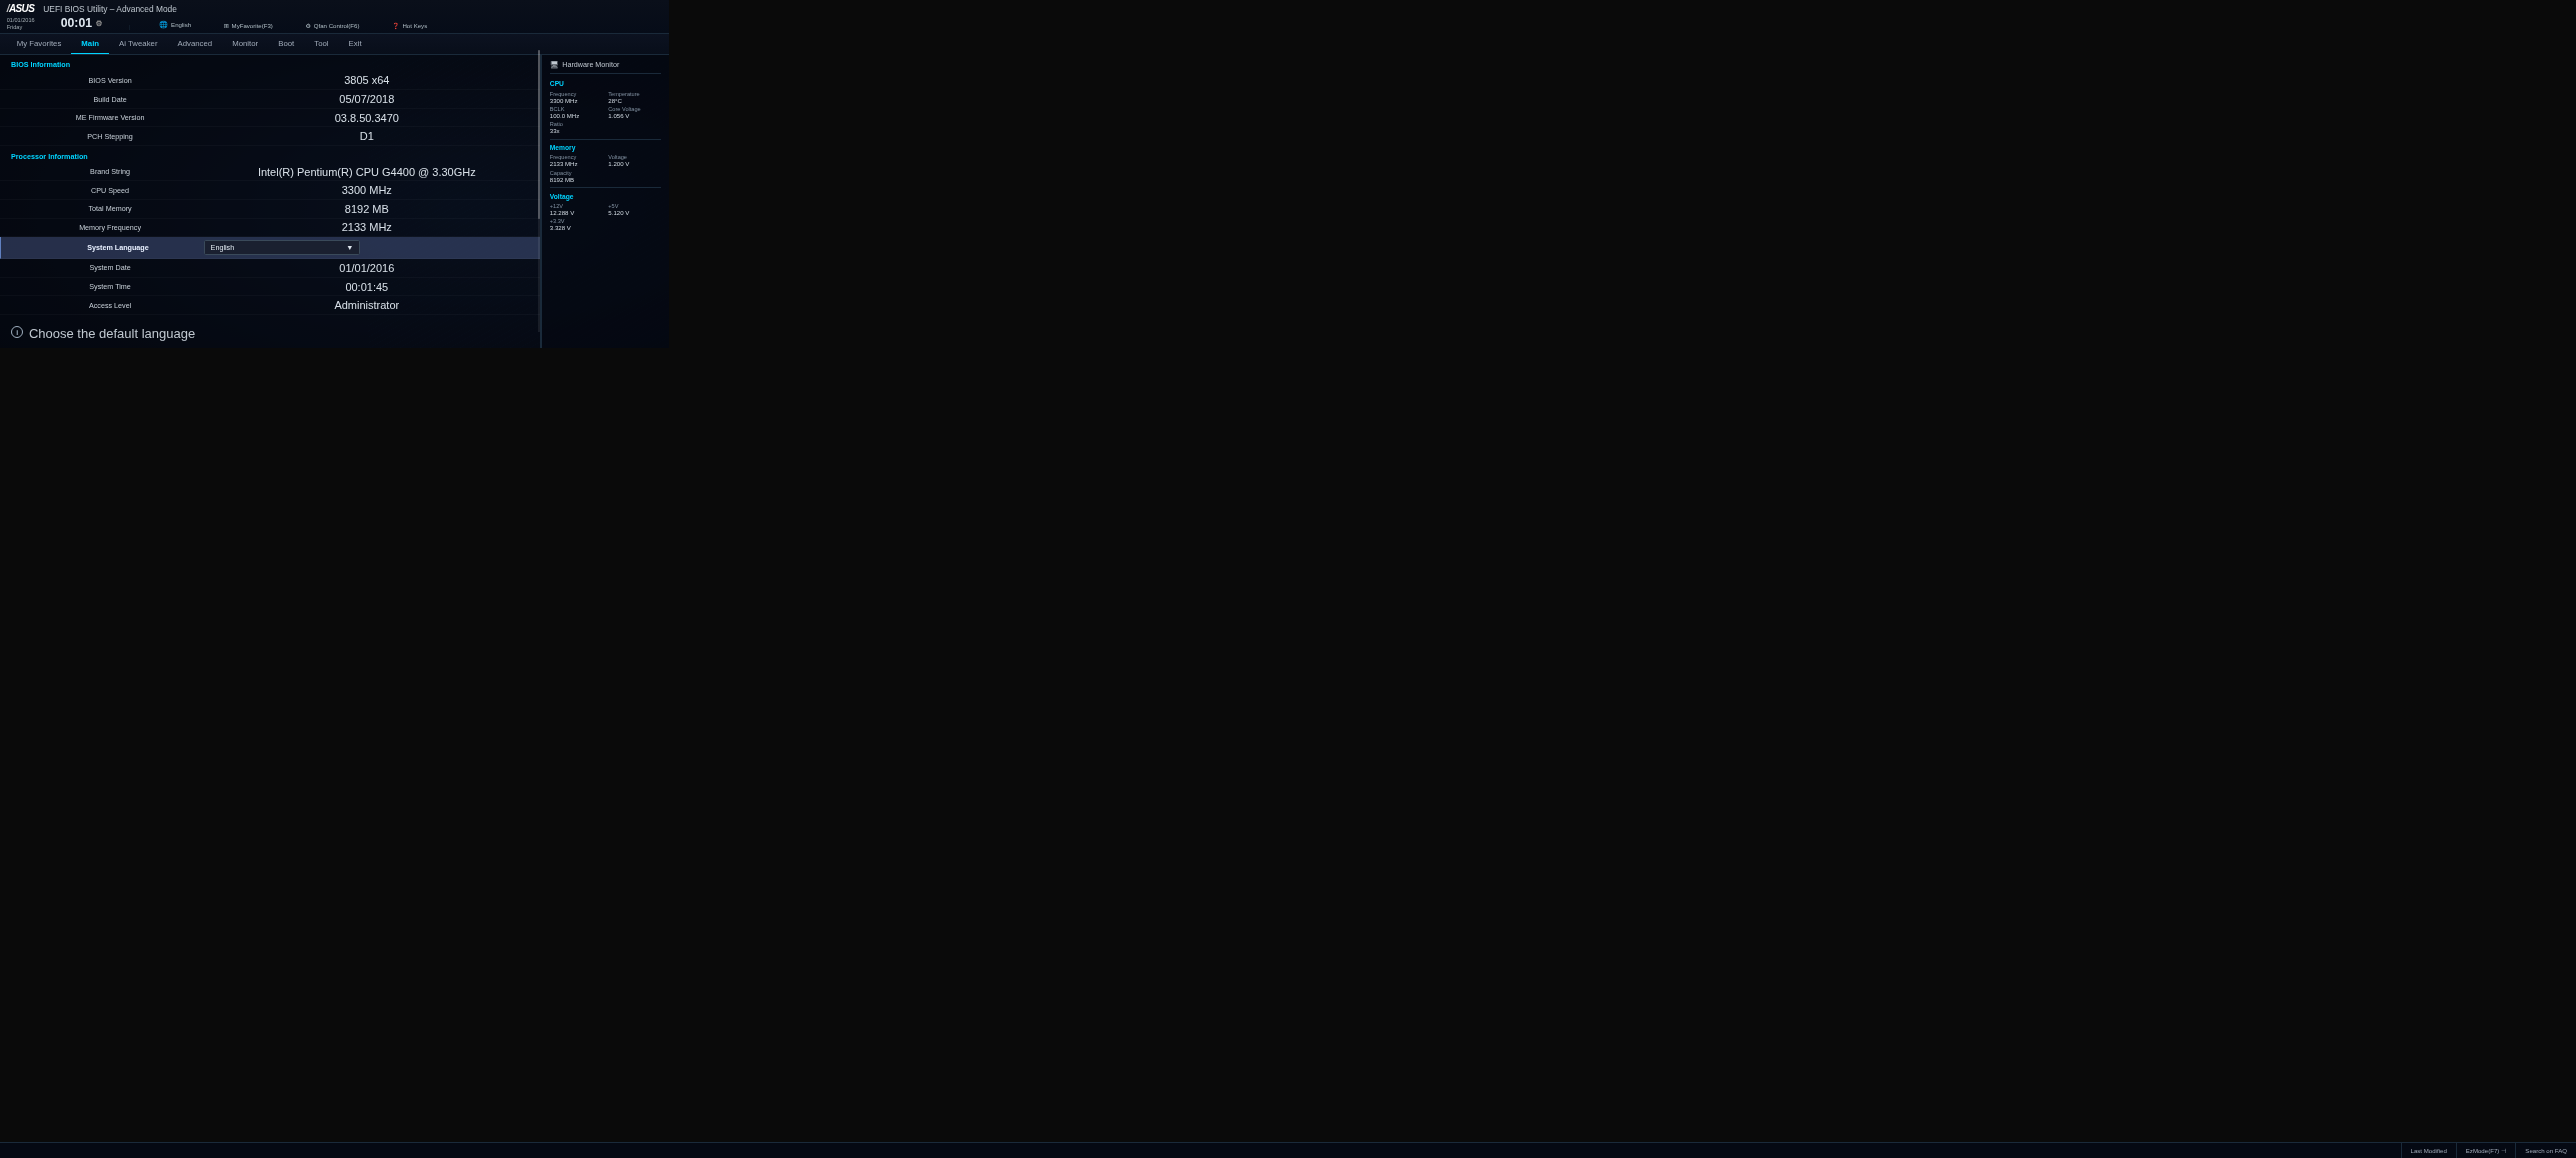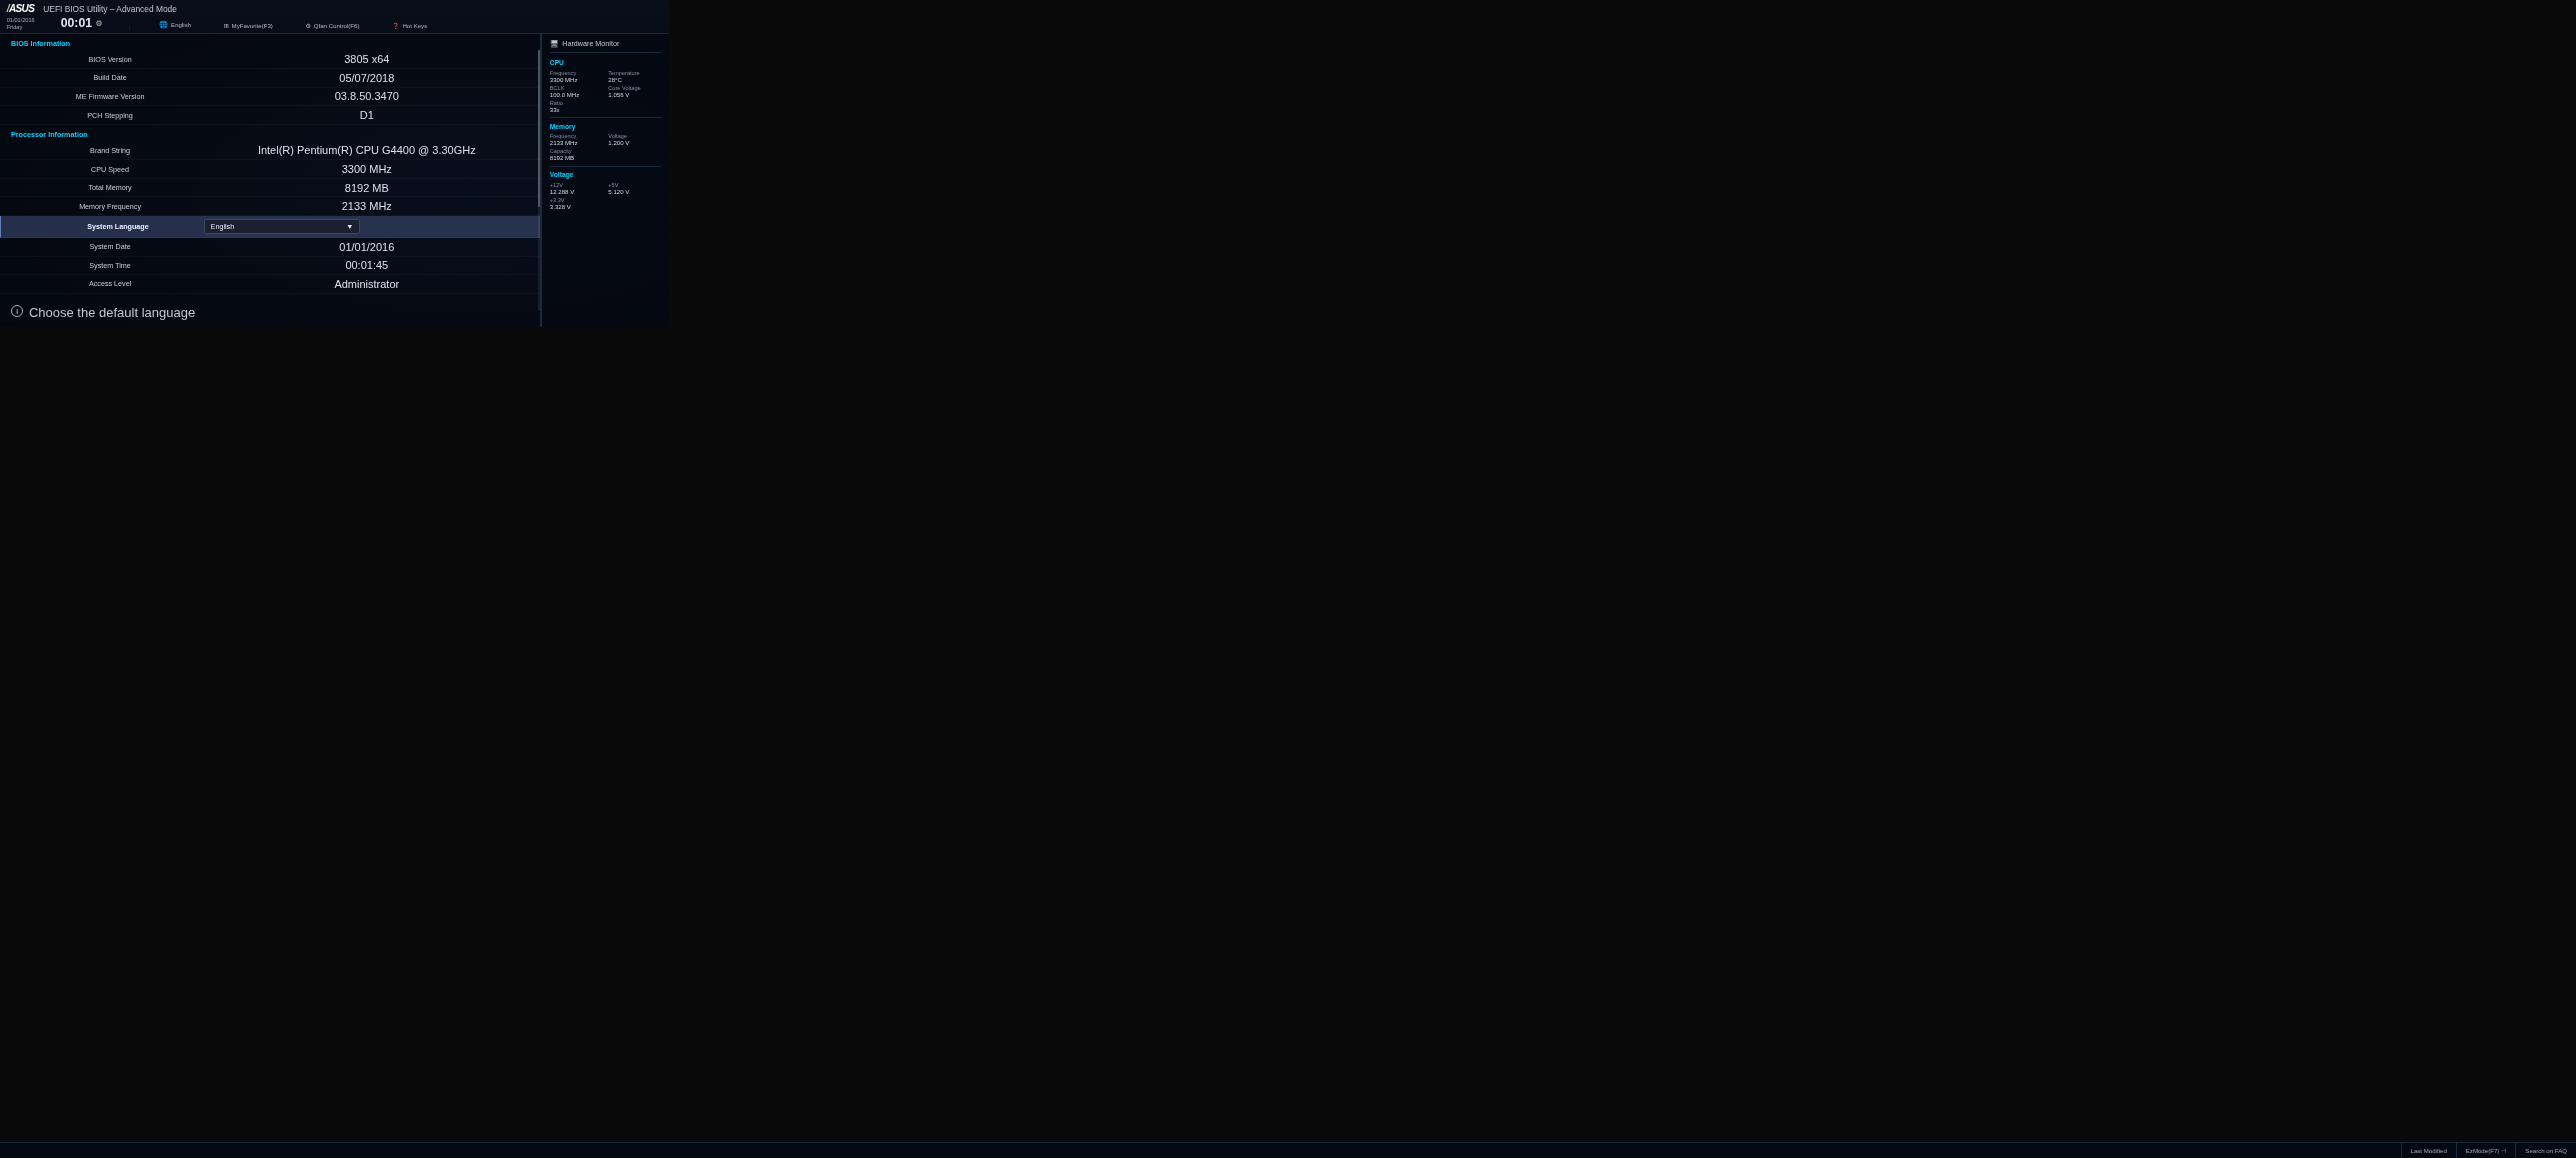--- a/index.html
+++ b/index.html
@@ -386,20 +386,30 @@
         <span>⚙</span>
         <span>Qfan Control(F6)</span>
       </div>
       <div class="header-btn">
         <span>❓</span>
         <span>Hot Keys</span>
       </div>
     </div>
   </div>
 
+  <nav class="nav">
+    <div class="nav-item">My Favorites</div>
+    <div class="nav-item active">Main</div>
+    <div class="nav-item">Ai Tweaker</div>
+    <div class="nav-item">Advanced</div>
+    <div class="nav-item">Monitor</div>
+    <div class="nav-item">Boot</div>
+    <div class="nav-item">Tool</div>
+    <div class="nav-item">Exit</div>
+  </nav>
 
   <div class="main-content">
 
     <div class="left-panel">
 
       <div class="section-header">BIOS Information</div>
 
       <div class="info-row">
         <span class="info-label">BIOS Version</span>
         <span class="info-value">3805  x64</span>

